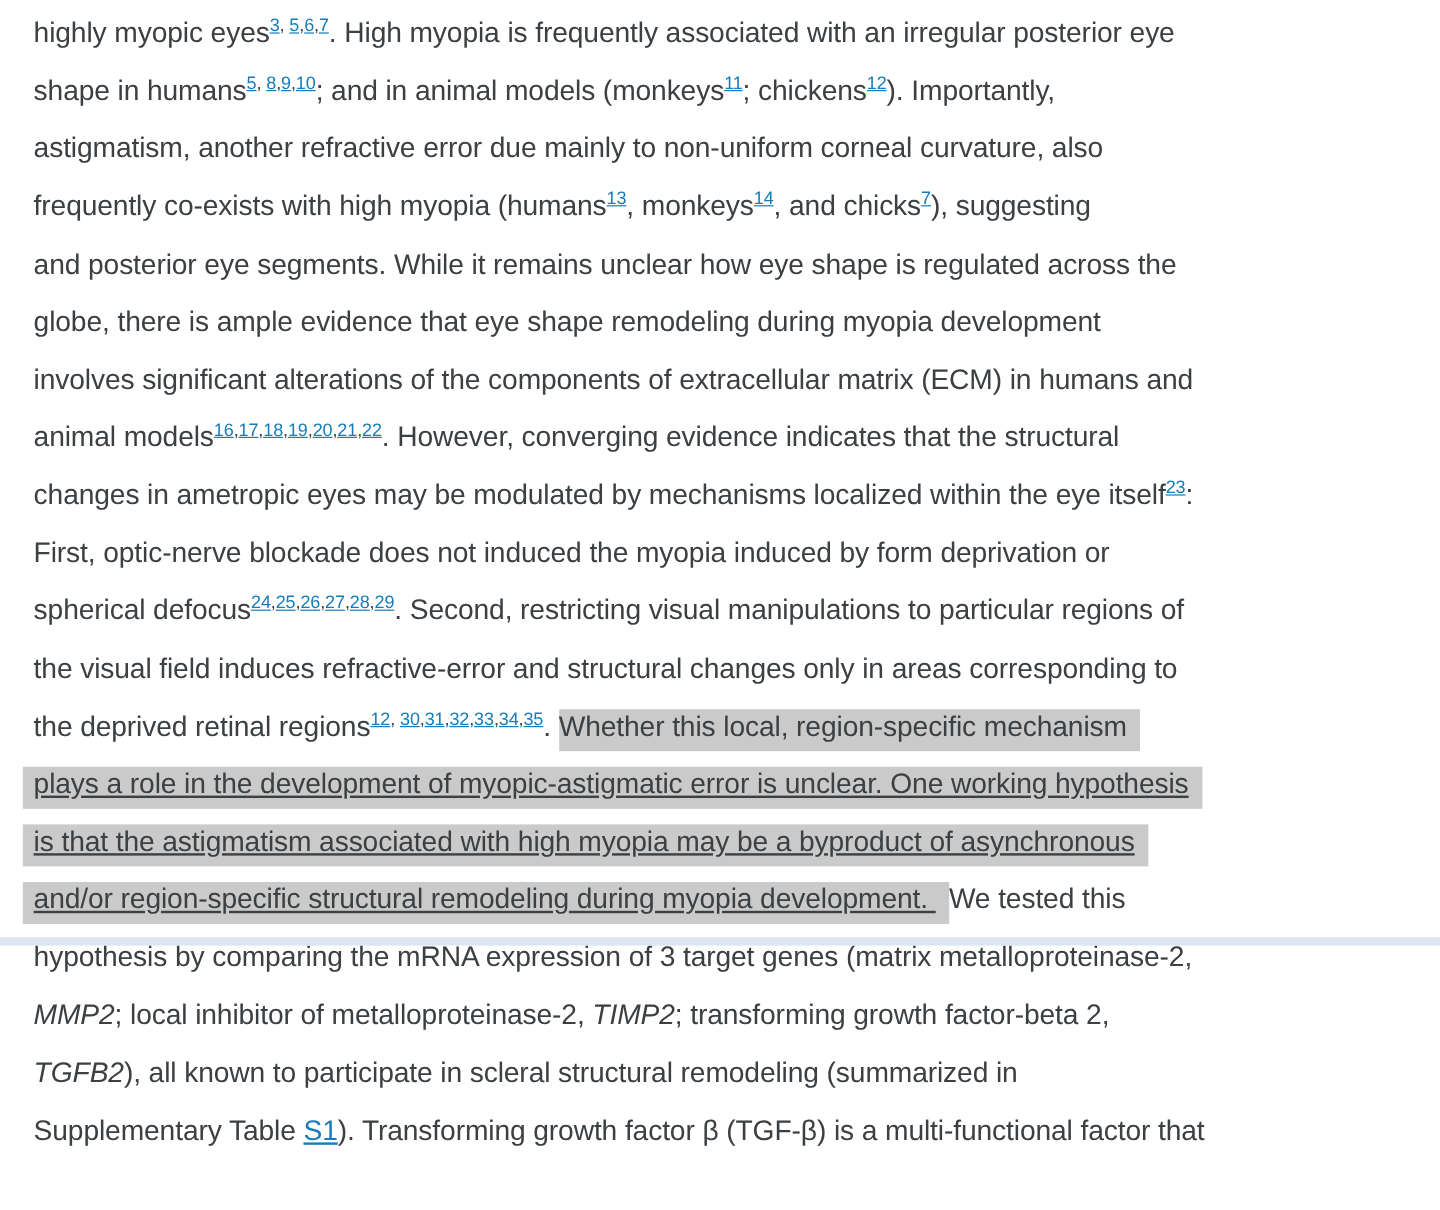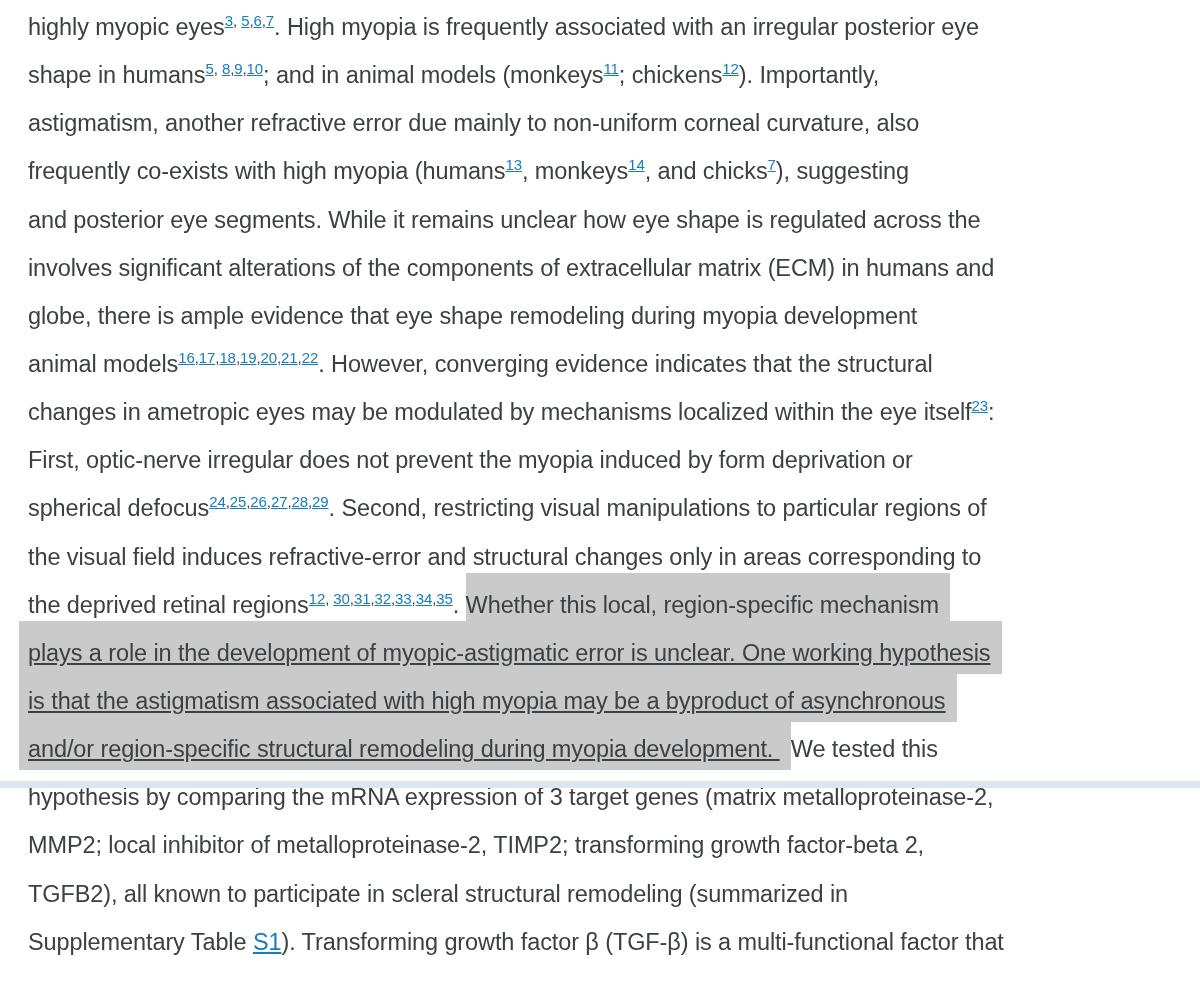--- a/index.html
+++ b/index.html
@@ -1,44 +1,44 @@
 <!DOCTYPE html>
 <html><head>
 <meta charset="utf-8">
 <style>
   html,body{margin:0;padding:0;background:#ffffff;}
   body{width:1200px;height:1008px;overflow:hidden;position:relative;
        font-family:"Liberation Sans","DejaVu Sans",sans-serif;}
   .page{position:absolute;top:0;left:0;width:1200px;height:788px;}
   .para{padding:3px 24px 0 28px;color:#3c4043;font-size:23.5px;letter-spacing:-0.1px;}
   .line{height:48.15px;line-height:48.15px;white-space:pre;}
-  .i{}
+  .i{font-style:italic;}
   a.ref, a.ilink{color:#177cba;text-decoration:underline;cursor:pointer;}
   .sup{font-size:15px;position:relative;top:-9px;letter-spacing:-0.1px;}
   .sup-sep{font-size:15px;position:relative;top:-9px;color:#3c4043;}
-  .hl{background:#cacaca;padding-top:19px;padding-bottom:8px;}
+  .hl{background:#cacaca;padding-top:1px;padding-bottom:8px;}
   .hl-lead{margin-left:-9px;padding-left:9px;text-decoration:underline;}
   .hl-trail{padding-right:11px;}
   .bottom-strip{position:absolute;left:0;bottom:0;width:1200px;height:7px;background:#dde6ee;}
 </style>
 </head>
 <body>
 
 <div class="page">
   <div class="para" id="para">
       <div class="line"><span>highly myopic eyes</span><a class="ref sup">3</a><span class="sup-sep">, </span><a class="ref sup">5</a><span class="sup-sep">,</span><a class="ref sup">6</a><span class="sup-sep">,</span><a class="ref sup">7</a><span>. High myopia is frequently associated with an irregular posterior eye</span></div>
       <div class="line"><span>shape in humans</span><a class="ref sup">5</a><span class="sup-sep">, </span><a class="ref sup">8</a><span class="sup-sep">,</span><a class="ref sup">9</a><span class="sup-sep">,</span><a class="ref sup">10</a><span>; and in animal models (monkeys</span><a class="ref sup">11</a><span>; chickens</span><a class="ref sup">12</a><span>). Importantly,</span></div>
       <div class="line"><span>astigmatism, another refractive error due mainly to non-uniform corneal curvature, also</span></div>
       <div class="line"><span>frequently co-exists with high myopia (humans</span><a class="ref sup">13</a><span>, monkeys</span><a class="ref sup">14</a><span>, and chicks</span><a class="ref sup">7</a><span>), suggesting</span></div>
       <div class="line"><span>and posterior eye segments. While it remains unclear how eye shape is regulated across the</span></div>
+      <div class="line"><span>globe, there is ample evidence that eye shape remodeling during myopia development</span></div>
       <div class="line"><span>involves significant alterations of the components of extracellular matrix (ECM) in humans and</span></div>
-      <div class="line"><span>globe, there is ample evidence that eye shape remodeling during myopia development</span></div>
       <div class="line"><span>animal models</span><a class="ref sup">16</a><span class="sup-sep">,</span><a class="ref sup">17</a><span class="sup-sep">,</span><a class="ref sup">18</a><span class="sup-sep">,</span><a class="ref sup">19</a><span class="sup-sep">,</span><a class="ref sup">20</a><span class="sup-sep">,</span><a class="ref sup">21</a><span class="sup-sep">,</span><a class="ref sup">22</a><span>. However, converging evidence indicates that the structural</span></div>
       <div class="line"><span>changes in ametropic eyes may be modulated by mechanisms localized within the eye itself</span><a class="ref sup">23</a><span>:</span></div>
-      <div class="line"><span>First, optic-nerve irregular does not prevent the myopia induced by form deprivation or</span></div>
+      <div class="line"><span>First, optic-nerve blockade does not induced the myopia induced by form deprivation or</span></div>
       <div class="line"><span>spherical defocus</span><a class="ref sup">24</a><span class="sup-sep">,</span><a class="ref sup">25</a><span class="sup-sep">,</span><a class="ref sup">26</a><span class="sup-sep">,</span><a class="ref sup">27</a><span class="sup-sep">,</span><a class="ref sup">28</a><span class="sup-sep">,</span><a class="ref sup">29</a><span>. Second, restricting visual manipulations to particular regions of</span></div>
       <div class="line"><span>the visual field induces refractive-error and structural changes only in areas corresponding to</span></div>
       <div class="line"><span>the deprived retinal regions</span><a class="ref sup">12</a><span class="sup-sep">, </span><a class="ref sup">30</a><span class="sup-sep">,</span><a class="ref sup">31</a><span class="sup-sep">,</span><a class="ref sup">32</a><span class="sup-sep">,</span><a class="ref sup">33</a><span class="sup-sep">,</span><a class="ref sup">34</a><span class="sup-sep">,</span><a class="ref sup">35</a><span>. </span><span class="hl hl-trail">Whether this local, region-specific mechanism</span></div>
       <div class="line"><span class="hl hl-lead hl-trail">plays a role in the development of myopic-astigmatic error is unclear. One working hypothesis</span></div>
       <div class="line"><span class="hl hl-lead hl-trail">is that the astigmatism associated with high myopia may be a byproduct of asynchronous</span></div>
       <div class="line"><span class="hl hl-lead hl-trail">and/or region-specific structural remodeling during myopia development. </span><span>We tested this</span></div>
       <div class="line"><span>hypothesis by comparing the mRNA expression of 3 target genes (matrix metalloproteinase-2,</span></div>
       <div class="line"><span class="i">MMP2</span><span>; local inhibitor of metalloproteinase-2, </span><span class="i">TIMP2</span><span>; transforming growth factor-beta 2,</span></div>
       <div class="line"><span class="i">TGFB2</span><span>), all known to participate in scleral structural remodeling (summarized in</span></div>
       <div class="line"><span>Supplementary Table </span><a class="ilink">S1</a><span>). Transforming growth factor β (TGF-β) is a multi-functional factor that</span></div>

